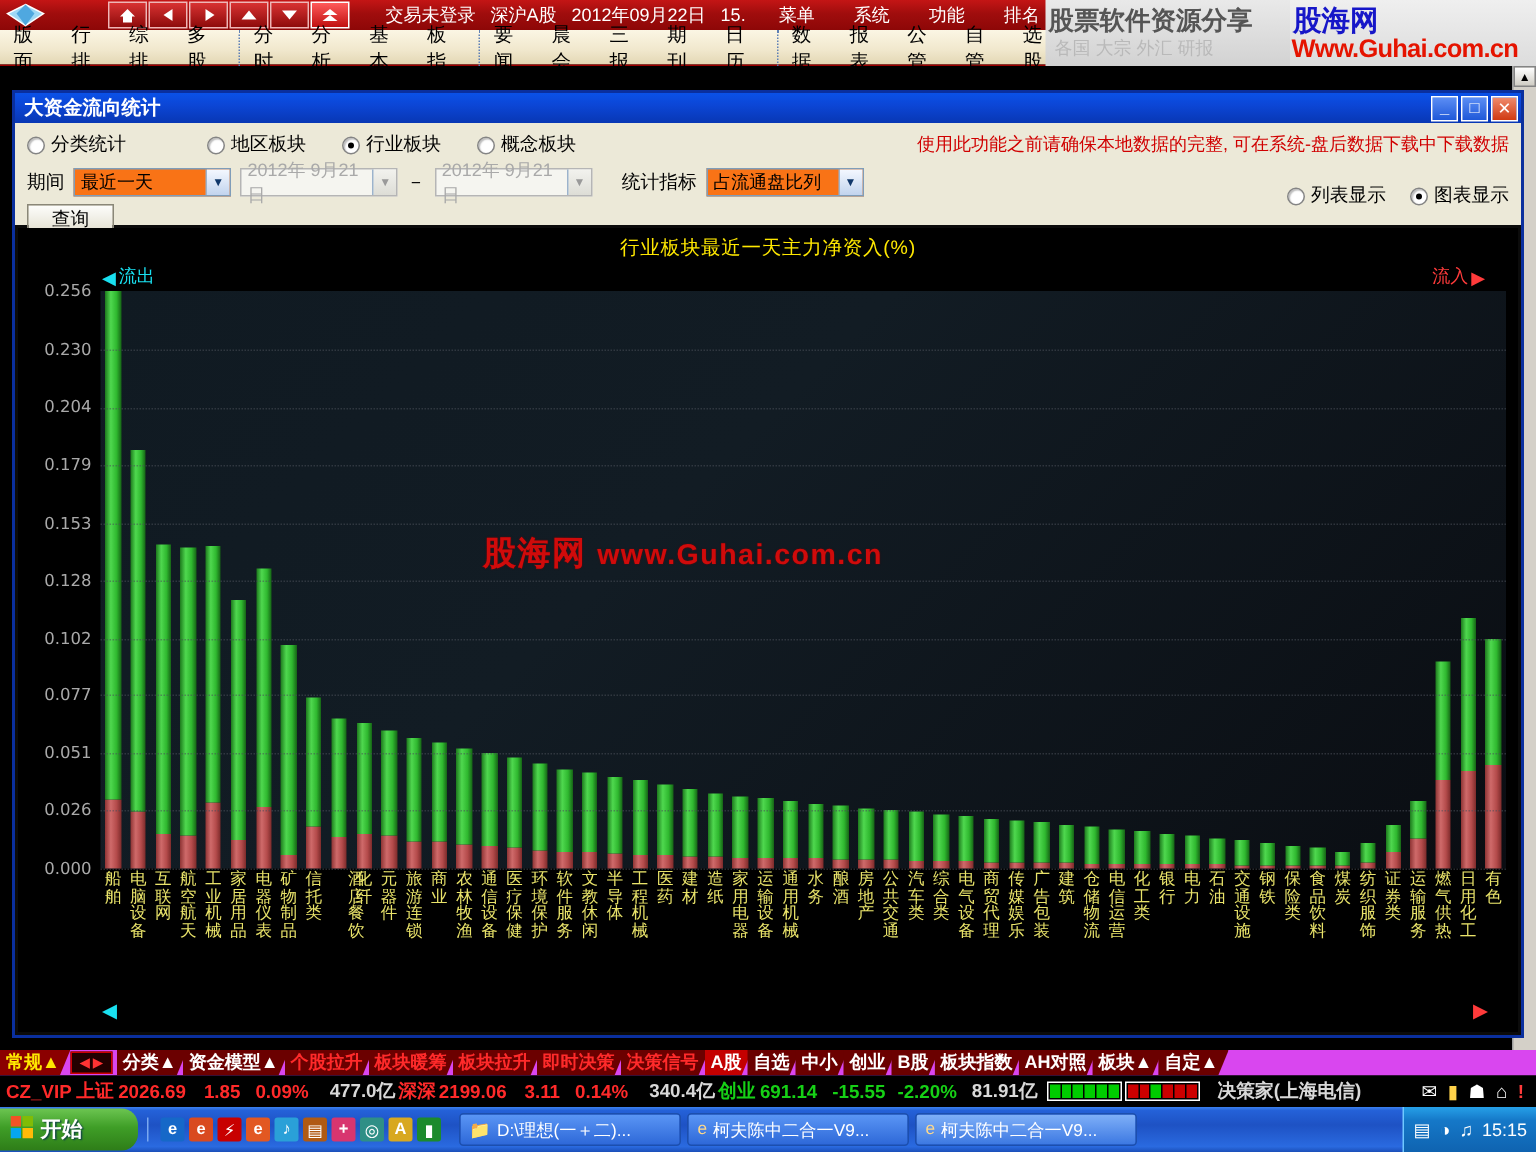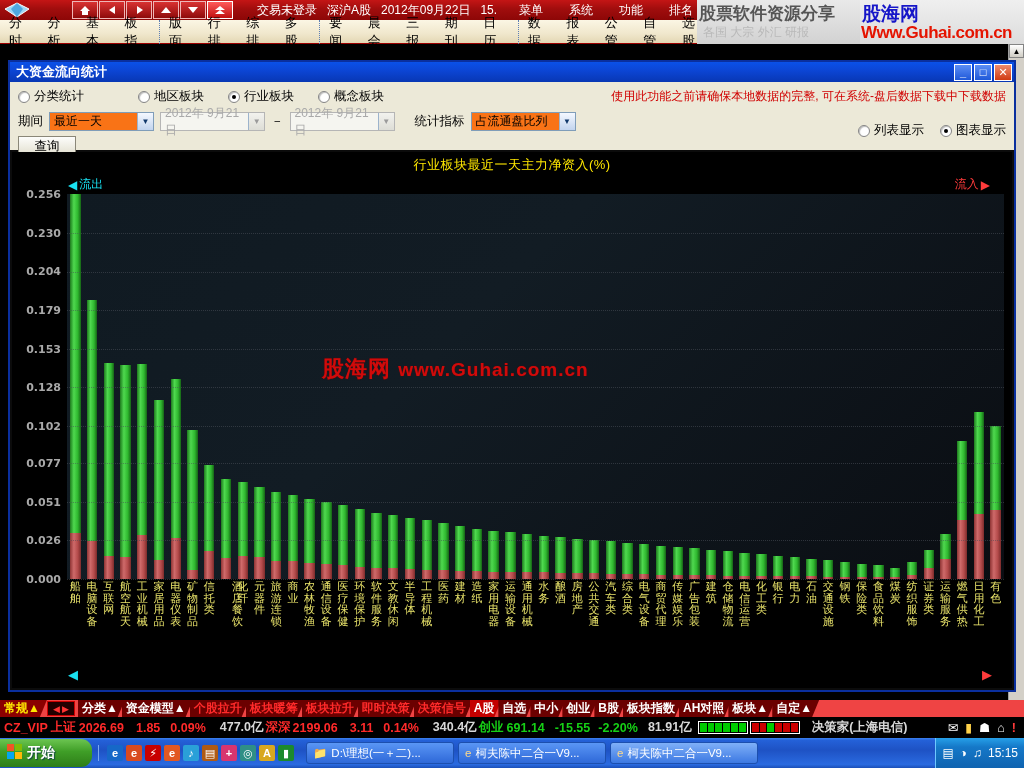--- a/index.html
+++ b/index.html
@@ -75,37 +75,37 @@
   .dispmode{position:absolute;right:8px;top:40px;display:flex;gap:16px;align-items:center;}
 
   
   .chart{position:absolute;left:2px;top:90px;width:1000px;height:536px;background:#000;}
   .ctitle{text-align:center;color:#ffe800;font-size:13px;padding-top:4px;letter-spacing:0.5px;}
   .flowout{position:absolute;left:56px;top:24px;color:#19e0f0;font-size:12px;display:flex;align-items:center;gap:2px;}
   .flowin{position:absolute;right:22px;top:24px;color:#ff3b3b;font-size:12px;display:flex;align-items:center;gap:2px;}
   .plot{position:absolute;left:55px;top:42px;right:8px;height:385px;
     background:linear-gradient(135deg,#101a22 0%,#121c24 40%,#0a0d12 100%);}
   .plot .grow{position:absolute;left:0;right:0;height:0;border-top:1px dotted #4a4f58;opacity:.55;}
-  .ylabels{position:absolute;left:0;top:42px;width:52px;height:385px;font-weight:bold;}
+  .ylabels{position:absolute;left:0;top:42px;width:52px;height:385px;}
   .ylabels div{position:absolute;right:3px;transform:translateY(-50%);color:#a9a9a9;font-size:11px;
     font-family:"DejaVu Sans",sans-serif;}
   .bars{position:absolute;left:0;bottom:0;right:0;top:0;}
   .bar{position:absolute;bottom:0;}
   .bseg{position:absolute;left:0;width:100%;}
   .xlab{position:absolute;top:0;width:13px;color:#e9e36a;font-size:11px;line-height:11.5px;
     text-align:center;word-break:break-all;}
   .xlabels{position:absolute;left:55px;right:8px;top:429px;height:62px;}
   .wm{position:absolute;left:310px;top:202px;font-size:22px;font-weight:bold;color:#cf0b0b;
     letter-spacing:1px;text-shadow:0 0 1px #700;}
   .botarrowL{position:absolute;left:56px;bottom:6px;color:#19e0f0;font-size:13px;}
   .botarrowR{position:absolute;right:20px;bottom:6px;color:#ff3b3b;font-size:13px;}
 
   
   .tabstrip{position:absolute;left:0;top:700px;width:1024px;height:17px;
-    background:#ef4444;display:flex;align-items:center;overflow:hidden;}
+    background:#d946ef;display:flex;align-items:center;overflow:hidden;}
   .tab{height:17px;display:flex;align-items:center;padding:0 7px 0 4px;font-size:12px;
     font-weight:bold;color:#fff;position:relative;background:#6b0000;
     clip-path:polygon(0 0,100% 0,calc(100% - 7px) 100%,0 100%);margin-right:-3px;}
   .tab.hl{color:#ffe800;background:#8b0000;}
   .tab.red{color:#ff2a2a;}
   .tab.astock{color:#fff;background:#c40000;}
   .arrowbox{width:28px;height:15px;border:1px solid #c00;display:flex;align-items:center;
     justify-content:center;gap:2px;background:#200;margin:0 3px;}
 
   
@@ -197,30 +197,30 @@
     <span>功能</span>
     <span>排名</span>
     <span>操作</span>
     <span>分类</span>
   </div>
   <div class="flash">闪电手</div>
 </div>
 
 <div class="menubar">
   <div class="mgroup">
+    <span class="mi">版面</span>
+    <span class="mi">行排</span>
+    <span class="mi">综排</span>
+    <span class="mi">多股</span>
+  </div>
+  <div class="mgroup">
     <span class="mi">分时</span>
     <span class="mi">分析</span>
     <span class="mi">基本</span>
     <span class="mi">板指</span>
-  </div>
-  <div class="mgroup">
-    <span class="mi">版面</span>
-    <span class="mi">行排</span>
-    <span class="mi">综排</span>
-    <span class="mi">多股</span>
   </div>
   <div class="mgroup">
     <span class="mi">要闻</span>
     <span class="mi">晨会</span>
     <span class="mi">三报</span>
     <span class="mi">期刊</span>
     <span class="mi">日历</span>
   </div>
   <div class="mgroup">
     <span class="mi">数据</span>

